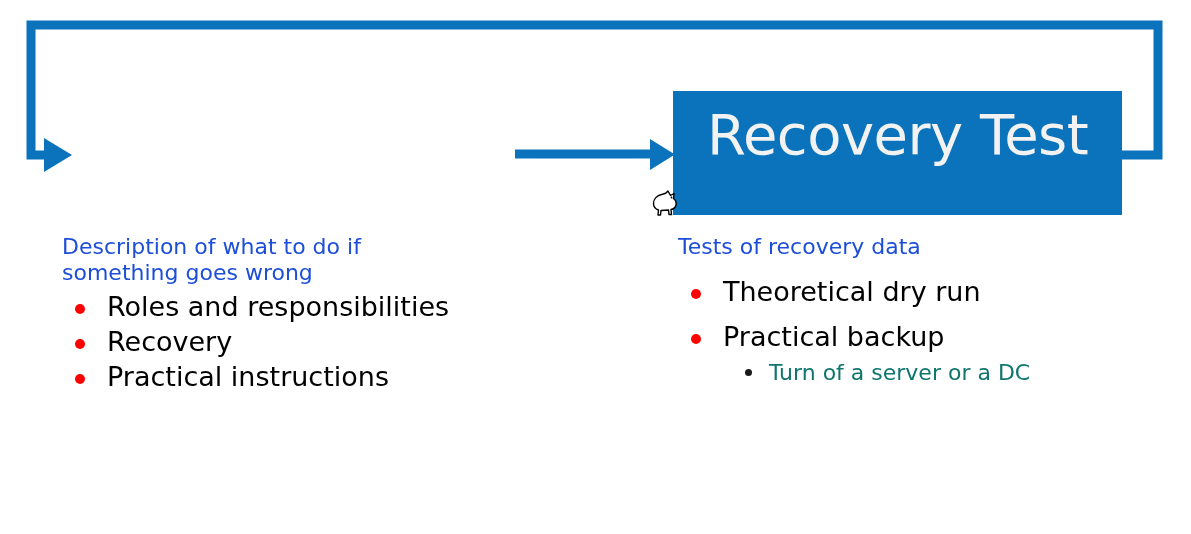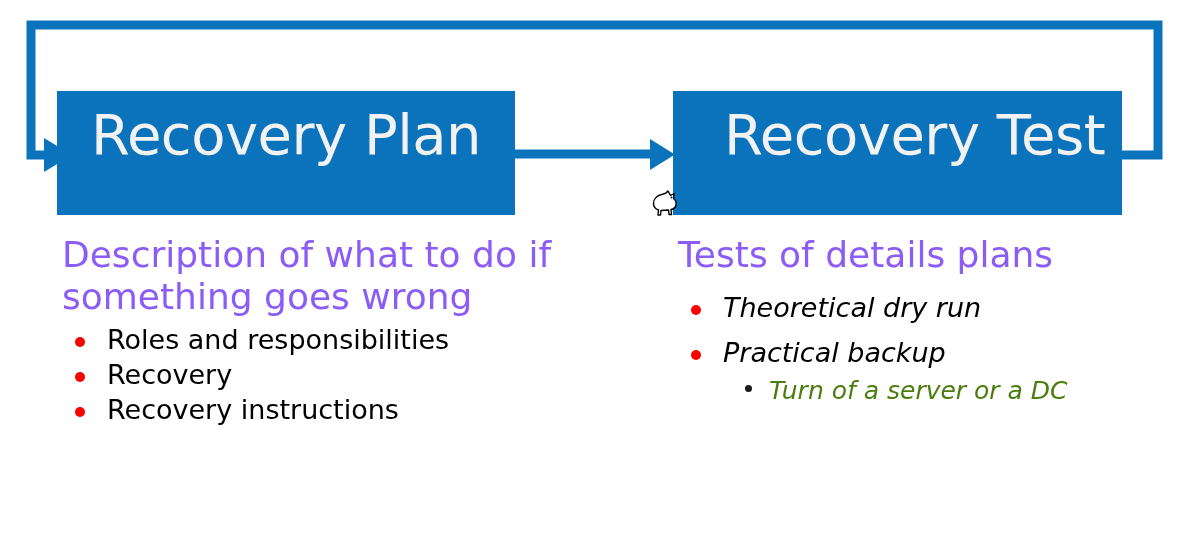--- a/index.html
+++ b/index.html
@@ -50,34 +50,33 @@
     left: 57px;
     top: 91px;
     width: 458px;
     height: 124px;
   }
   #box-recovery-test {
     left: 673px;
     top: 91px;
     width: 449px;
     height: 124px;
-    text-align: center;
   }
 
   
   .column {
     position: absolute;
     top: 234px;
   }
   #column-left  { left: 62px;  width: 500px; }
   #column-right { left: 678px; width: 500px; }
 
   .lead-text {
-    color: #8b5cf6;
-    font-size: 36px;
+    color: #1d4ed8;
+    font-size: 22px;
     line-height: 1.16;
     margin: 0 0 4px 0;
     white-space: pre-line;
   }
 
   ul.bullets {
     list-style: none;
     margin: 0;
     padding: 0;
   }
@@ -91,32 +90,32 @@
   }
   ul.bullets > li > .bullet-dot {
     position: absolute;
     left: 13px;
     top: 11px;
     width: 10px;
     height: 10px;
     border-radius: 50%;
     background: #FF0000;
   }
-  #column-right ul.bullets > li { margin-top: 18px; font-style: italic; }
+  #column-right ul.bullets > li { margin-top: 18px; }
 
   
   ul.sub-bullets {
     list-style: none;
     margin: 10px 0 0 0;
     padding: 0;
   }
   ul.sub-bullets > li {
     position: relative;
-    color: #4d7c0f;
-    font-size: 25px;
+    color: #0f766e;
+    font-size: 22px;
     line-height: 1.0;
     padding-left: 46px;
     margin-top: 12px;
   }
   ul.sub-bullets > li > .sub-bullet-dot {
     position: absolute;
     left: 22px;
     top: 7px;
     width: 7px;
     height: 7px;
@@ -144,49 +143,46 @@
       <path d="M 1122 155 L 1158 155 L 1158 25 L 31 25 L 31 155 L 46 155" fill="none" stroke="#0B73BC" stroke-width="9" stroke-linecap="butt" stroke-linejoin="miter"></path>
       <polygon points="44,138 44,172 72,155" fill="#0B73BC"></polygon>
     </g>
 
     <g>
       <line x1="515" y1="154" x2="652" y2="154" stroke="#0B73BC" stroke-width="9" stroke-linecap="butt"></line>
       <polygon points="650,139 650,170 675,154.5" fill="#0B73BC"></polygon>
     </g>
   </svg>
 
-  <div id="box-recovery-plan" class="process-box">
-    <span class="box-label">Recovery Plan</span>
-  </div>
 
   <div id="box-recovery-test" class="process-box">
     <span class="box-label">Recovery Test</span>
   </div>
 
   <div id="column-left" class="column">
     <p class="lead-text">Description of what to do if
 something goes wrong</p>
     <ul class="bullets">
       <li>
         <span class="bullet-dot"></span>
         <span>Roles and responsibilities</span>
       </li>
       <li>
         <span class="bullet-dot"></span>
         <span>Recovery</span>
       </li>
       <li>
         <span class="bullet-dot"></span>
-        <span>Recovery instructions</span>
+        <span>Practical instructions</span>
       </li>
     </ul>
   </div>
 
   <div id="column-right" class="column">
-    <p class="lead-text">Tests of details plans</p>
+    <p class="lead-text">Tests of recovery data</p>
     <ul class="bullets">
       <li>
         <span class="bullet-dot"></span>
         <span>Theoretical dry run</span>
       </li>
       <li>
         <span class="bullet-dot"></span>
         <span>Practical backup</span>
         <ul class="sub-bullets">
           <li>

